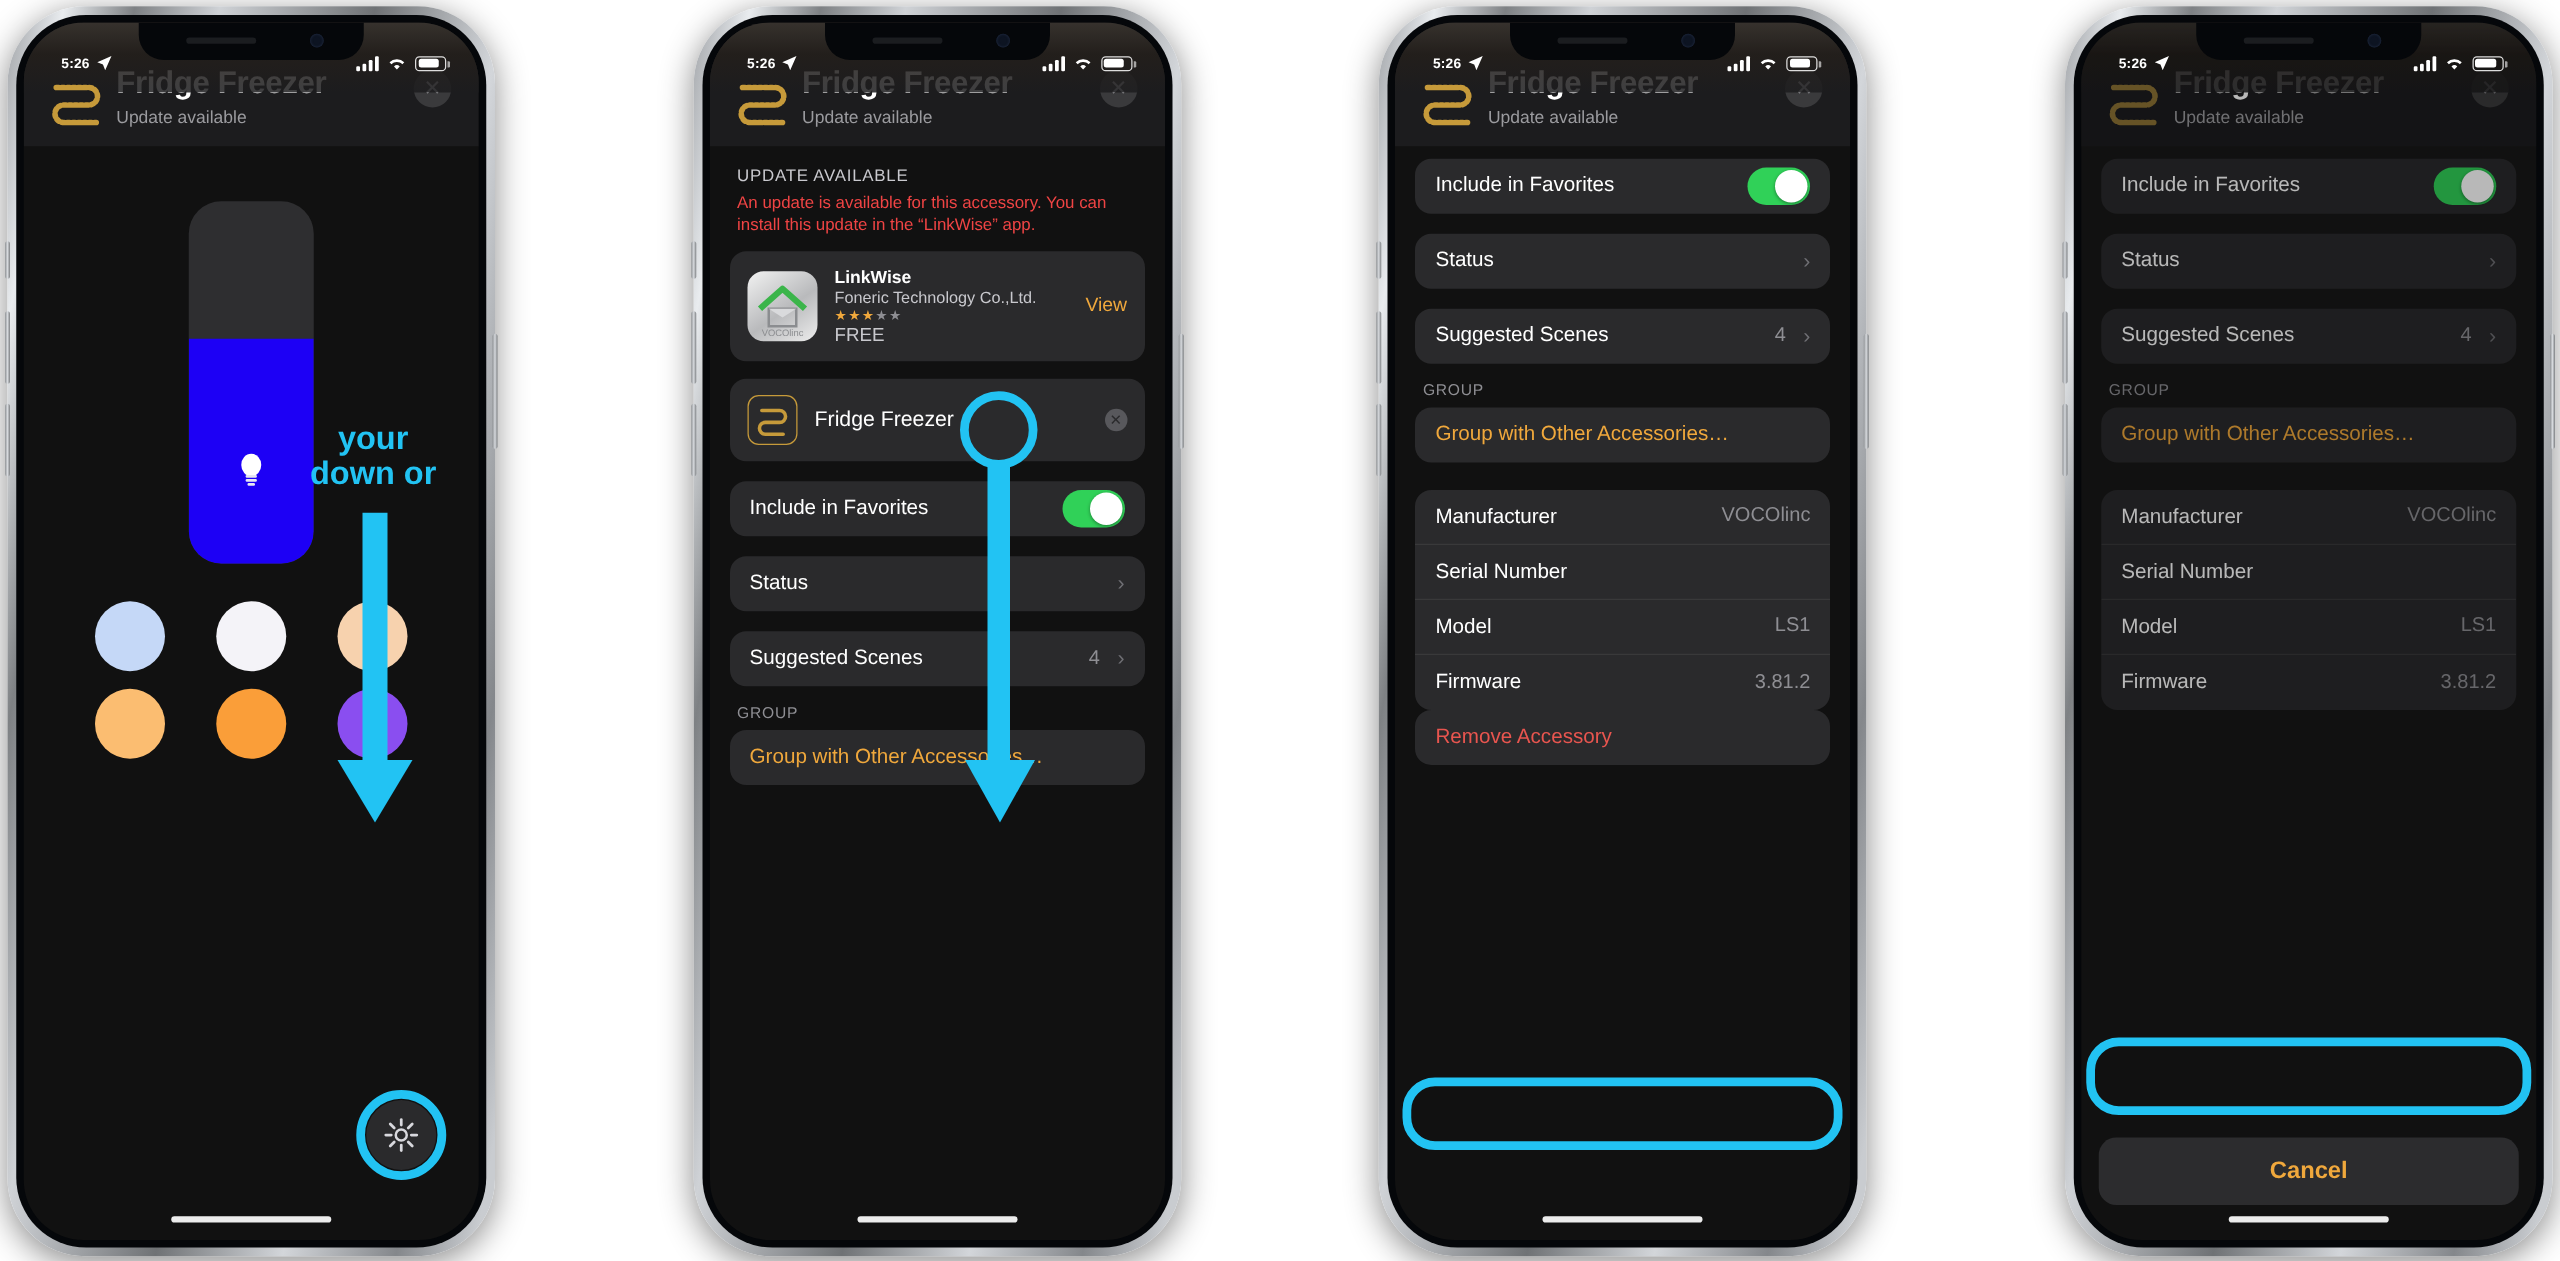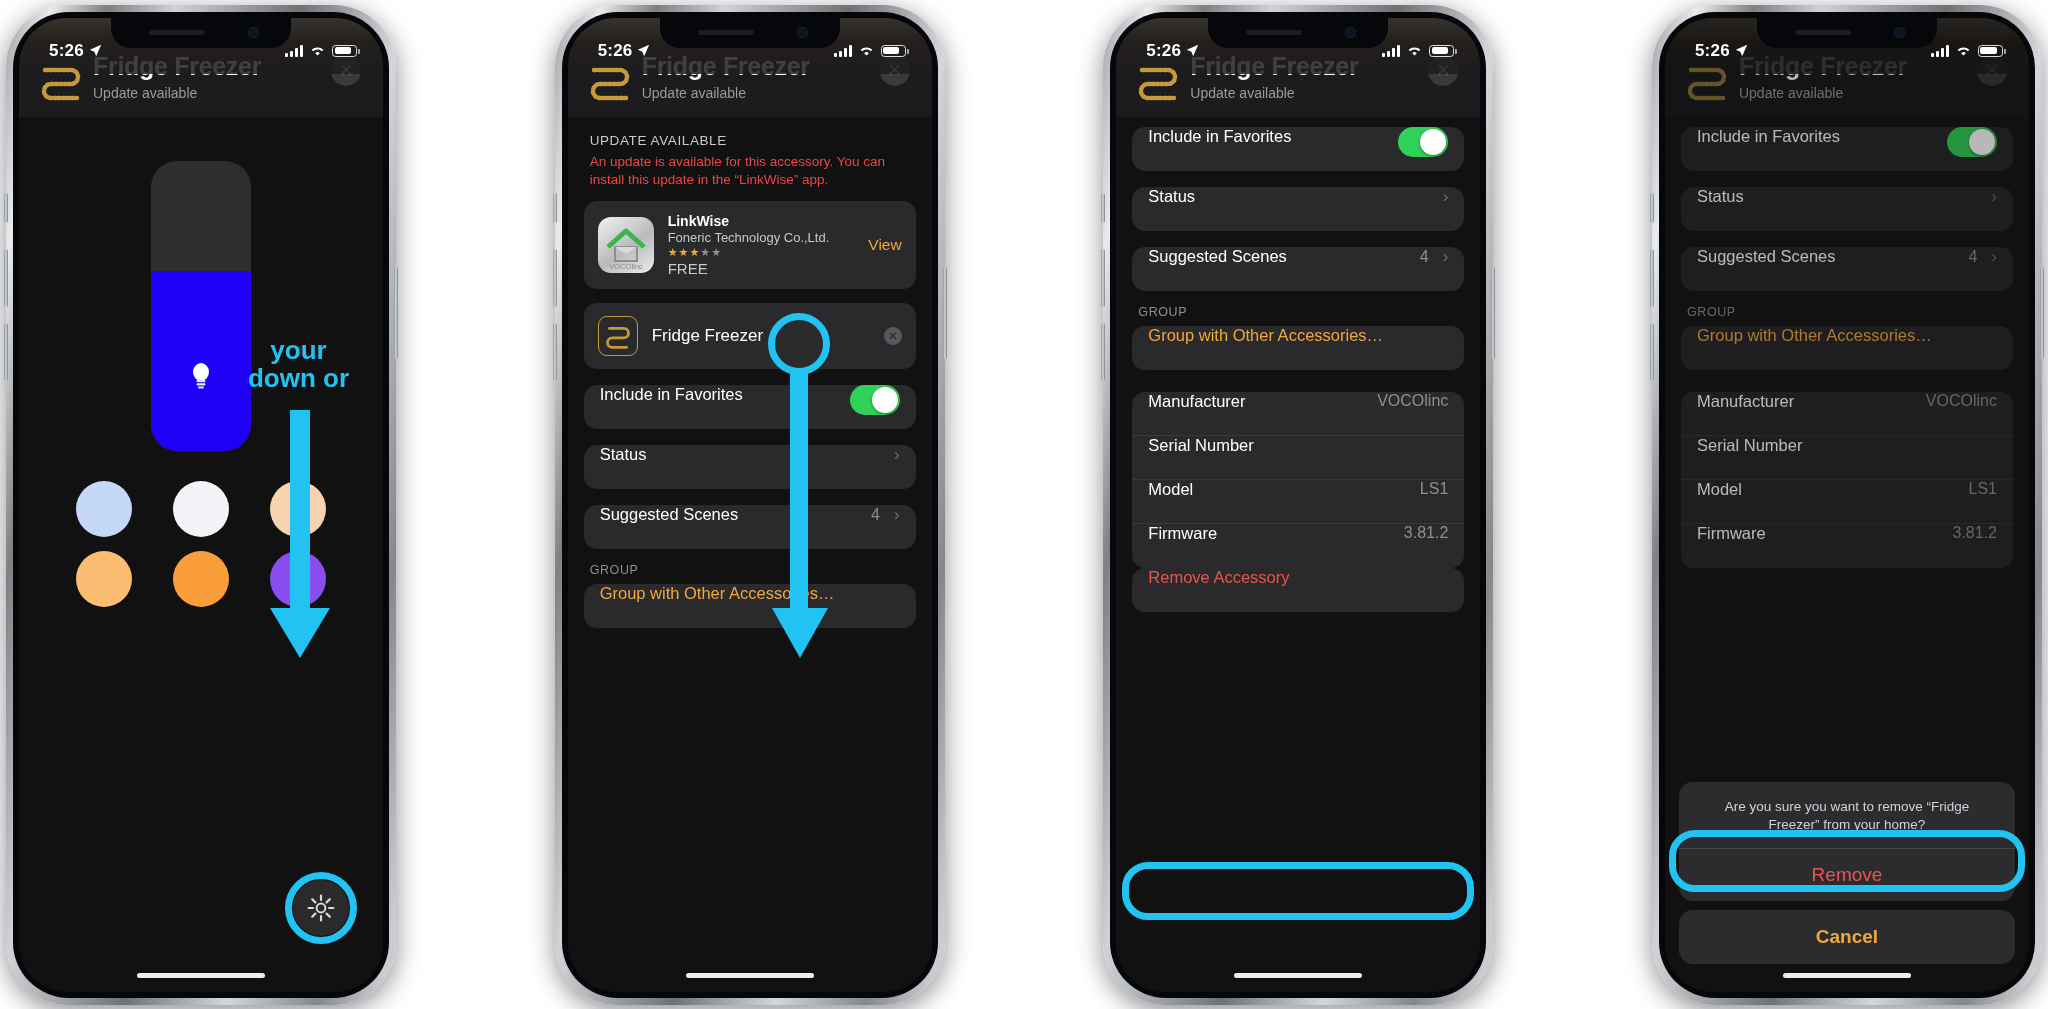--- a/index.html
+++ b/index.html
@@ -67,21 +67,21 @@
   .sb-mute   { left: -2px; top: 188px;  width: 4px; height: 30px; }
   .sb-volup  { left: -2px; top: 244px;  width: 4px; height: 58px; }
   .sb-voldn  { left: -2px; top: 318px;  width: 4px; height: 58px; }
   .sb-power  { right: -2px; top: 262px; width: 4px; height: 92px; }
 
   
   .statusbar {
     position: absolute; top: 0; left: 0; right: 0; height: 52px;
     display: flex; align-items: center; justify-content: space-between;
     padding: 14px 26px 0 30px;
-    color: #fff; font-size: 17px; font-weight: 600;
+    color: #fff; font-size: 11px; font-weight: 600;
     z-index: 20;
   }
   .sb-left { display: flex; align-items: center; gap: 5px; letter-spacing: .2px; }
   .loc-arrow { display:inline-block; width: 13px; height: 13px; }
   .sb-right { display: flex; align-items: center; gap: 6px; }
   .bars { display: flex; align-items: flex-end; gap: 2px; height: 12px; }
   .bars i { display:block; width: 3px; background: #fff; border-radius: 1px; }
   .bars i:nth-child(1){height:4px} .bars i:nth-child(2){height:6px}
   .bars i:nth-child(3){height:9px} .bars i:nth-child(4){height:12px}
   .batt { width: 25px; height: 12px; border: 1.5px solid rgba(255,255,255,.85);
@@ -112,21 +112,21 @@
     background: #3a3a3c; color: #b8b8bd;
     display: flex; align-items: center; justify-content: center;
     font-size: 17px; line-height: 1; flex: 0 0 30px; margin-top: 4px;
   }
 
   
   .content { position: relative; padding: 0 16px; }
   .sec-label { color: #8e8e93; font-size: 12.5px; letter-spacing: .6px;
                padding: 14px 6px 7px; text-transform: uppercase; }
   .card { background: #2a2a2c; border-radius: 13px; overflow: hidden; }
-  .row { display: flex; align-items: flex-start; justify-content: space-between;
+  .row { display: flex; align-items: center; justify-content: space-between;
          padding: 0 16px; height: 44px; color: #fff; font-size: 16.5px;
          border-bottom: 1px solid rgba(255,255,255,.07); }
   .row:last-child { border-bottom: none; }
   .row .val { color: #8e8e93; font-size: 16px; }
   .row .val.orange { color: #f0a83c; }
   .chev { color: #6f6f74; font-size: 17px; margin-left: 8px; }
   .row .right { display: flex; align-items: center; gap: 6px; }
   .toggle { width: 50px; height: 30px; border-radius: 16px; background: #30d158;
             position: relative; flex: 0 0 50px; }
   .toggle i { position: absolute; top: 2px; right: 2px; width: 26px; height: 26px;
@@ -657,24 +657,20 @@
               <span class="val">LS1</span>
             </div>
             <div class="row">
               <span>Firmware</span>
               <span class="val">3.81.2</span>
             </div>
           </div>
       </div>
 
       <div class="dialog">
-        <div class="dlg-card">
-          <div class="dlg-msg">Are you sure you want to remove “Fridge Freezer” from your home?</div>
-          <div class="dlg-act destructive">Remove</div>
-        </div>
         <div class="dlg-cancel">Cancel</div>
       </div>
 
       <div class="pill-annot" style="left: 4px; right: 4px; bottom: 100px; height: 62px;"></div>
 
       <div class="home-ind"></div>
     </div>
   </div>
 
 </div>

